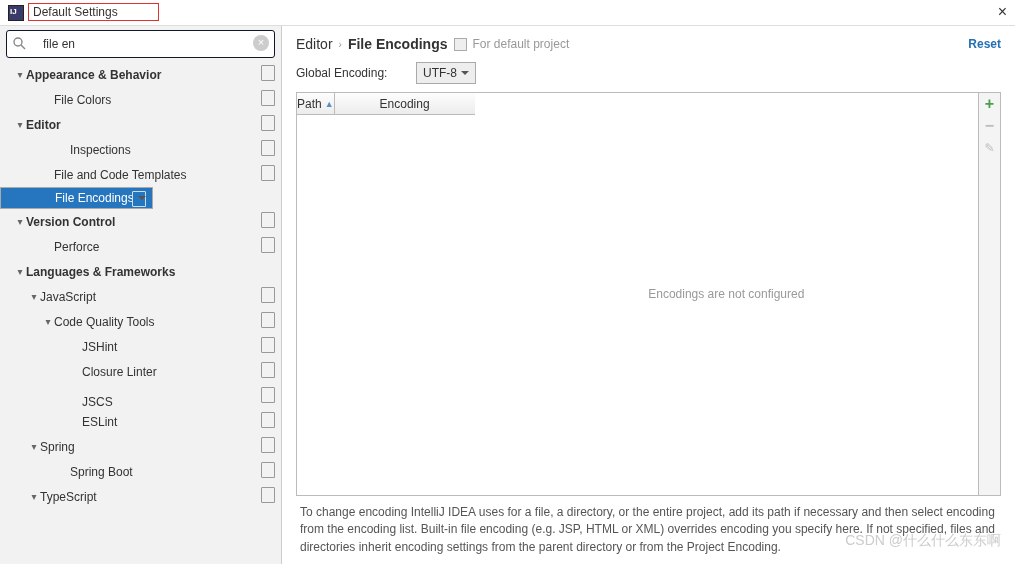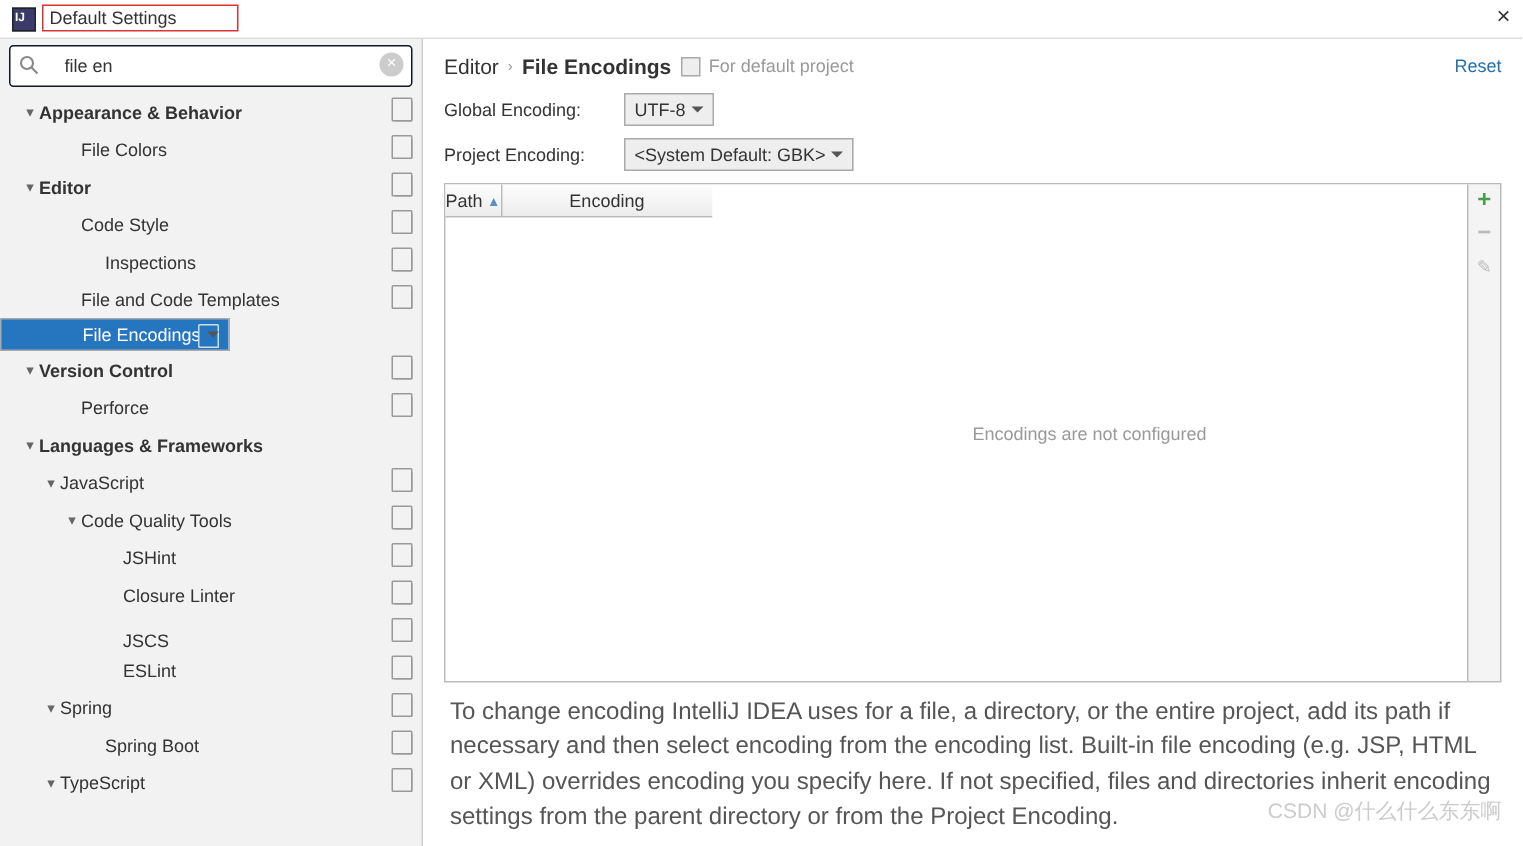--- a/index.html
+++ b/index.html
@@ -25,39 +25,39 @@
 .row .cp{position:absolute;right:6px;top:5px;width:12px;height:14px;border:1px solid #999;border-radius:1px}
 .row .cp:before{content:"";position:absolute;left:-3px;top:-3px;width:12px;height:14px;border:1px solid #999;background:#f2f2f2;border-radius:1px}
 .row.sel .cp,.row.sel .cp:before{border-color:#cde;background:#2675bf}
 .main{flex:1;display:flex;flex-direction:column;padding:10px 14px 6px 14px;min-width:0}
 .crumbs{display:flex;align-items:center;gap:6px;margin-bottom:10px}
 .crumbs .c1{font-size:14px}
 .crumbs .ar{color:#999;font-size:10px}
 .crumbs .c2{font-size:14px;font-weight:bold}
 .crumbs .scope{width:13px;height:13px;border:1px solid #aaa;background:#eee}
 .crumbs .hint{color:#999}
-.crumbs .reset{margin-left:auto;color:#2470b3;font-weight:normal;cursor:pointer}
+.crumbs .reset{margin-left:auto;color:#2470b3;font-weight:bold;cursor:pointer}
 .formrow{display:flex;align-items:center;margin-bottom:8px;gap:10px}
 .formrow label{width:110px}
 .sel{border:1px solid #aaa;background:#eee;height:22px;padding:0 18px 0 6px;position:relative;display:inline-flex;align-items:center;cursor:pointer}
 .sel:after{content:"";position:absolute;right:6px;top:8px;border:4px solid transparent;border-top-color:#555}
 .tablewrap{flex:1;display:flex;border:1px solid #bbb;min-height:0}
 .tbl{flex:1;display:flex;flex-direction:row}
 .thead{display:flex;height:22px;background:linear-gradient(#fdfdfd,#ececec);border-bottom:1px solid #bbb}
 .th{display:flex;align-items:center;justify-content:center;border-right:1px solid #bbb;font-size:12px;color:#333}
 .th.path{flex:1}
 .th.enc{width:140px;border-right:none}
 .th .sort{color:#5a8fc2;font-size:9px;margin-left:3px}
 .tbody{flex:1;display:flex;align-items:center;justify-content:center;color:#999;background:#fff}
 .tools{width:22px;border-left:1px solid #bbb;background:#f4f4f4;display:flex;flex-direction:column;align-items:center;padding-top:4px;gap:8px}
 .tools .t{width:14px;height:14px;display:flex;align-items:center;justify-content:center;cursor:pointer}
 .tools .add{color:#4a9e4a;font-size:16px;font-weight:bold}
 .tools .rem{color:#bbb;font-size:16px;font-weight:bold}
 .tools .edit{color:#bbb;font-size:12px}
-.helptext{padding:8px 4px 2px 4px;color:#555;line-height:1.45;font-size:16px}
+.helptext{padding:8px 4px 2px 4px;color:#555;line-height:1.45;font-size:12px}
 .watermark{position:absolute;right:14px;bottom:14px;color:#ccc;font-size:14px;pointer-events:none}
 </style>
 </head>
 <body>
 
 <div class="titlebar">
   <div class="ico"></div>
   <div class="title">Default Settings</div>
   <div class="close">×</div>
 </div>
@@ -78,24 +78,20 @@
           <span class="ar">▾</span>
           <span class="lbl bold">Appearance &amp; Behavior</span>
           <span class="cp"></span>
         </div><div class="row" style="padding-left: 42px;">
           <span class="ar"></span>
           <span class="lbl">File Colors</span>
           <span class="cp"></span>
         </div><div class="row" style="padding-left: 14px;">
           <span class="ar">▾</span>
           <span class="lbl bold">Editor</span>
-          <span class="cp"></span>
-        </div><div class="row" style="padding-left: 42px;">
-          <span class="ar"></span>
-          <span class="lbl">Code Style</span>
           <span class="cp"></span>
         </div><div class="row" style="padding-left: 58px;">
           <span class="ar"></span>
           <span class="lbl">Inspections</span>
           <span class="cp"></span>
         </div><div class="row" style="padding-left: 42px;">
           <span class="ar"></span>
           <span class="lbl">File and Code Templates</span>
           <span class="cp"></span>
         </div><div class="row sel" style="padding-left: 42px;">
@@ -161,26 +157,20 @@
       <span class="hint">For default project</span>
       <span class="reset">Reset</span>
     </div>
 
     <div class="formrow">
       <label>Global Encoding:</label>
       <div class="sel">
           <span>UTF-8</span>
         </div>
     </div>
-    <div class="formrow">
-      <label>Project Encoding:</label>
-      <div class="sel">
-          <span>&lt;System Default: GBK&gt;</span>
-        </div>
-    </div>
 
     <div class="tablewrap">
       <div class="tbl">
         <div class="thead">
           <div class="th path">
               <span>Path</span>
               <span class="sort">▲</span>
             </div>
           <div class="th enc">
               <span>Encoding</span>

